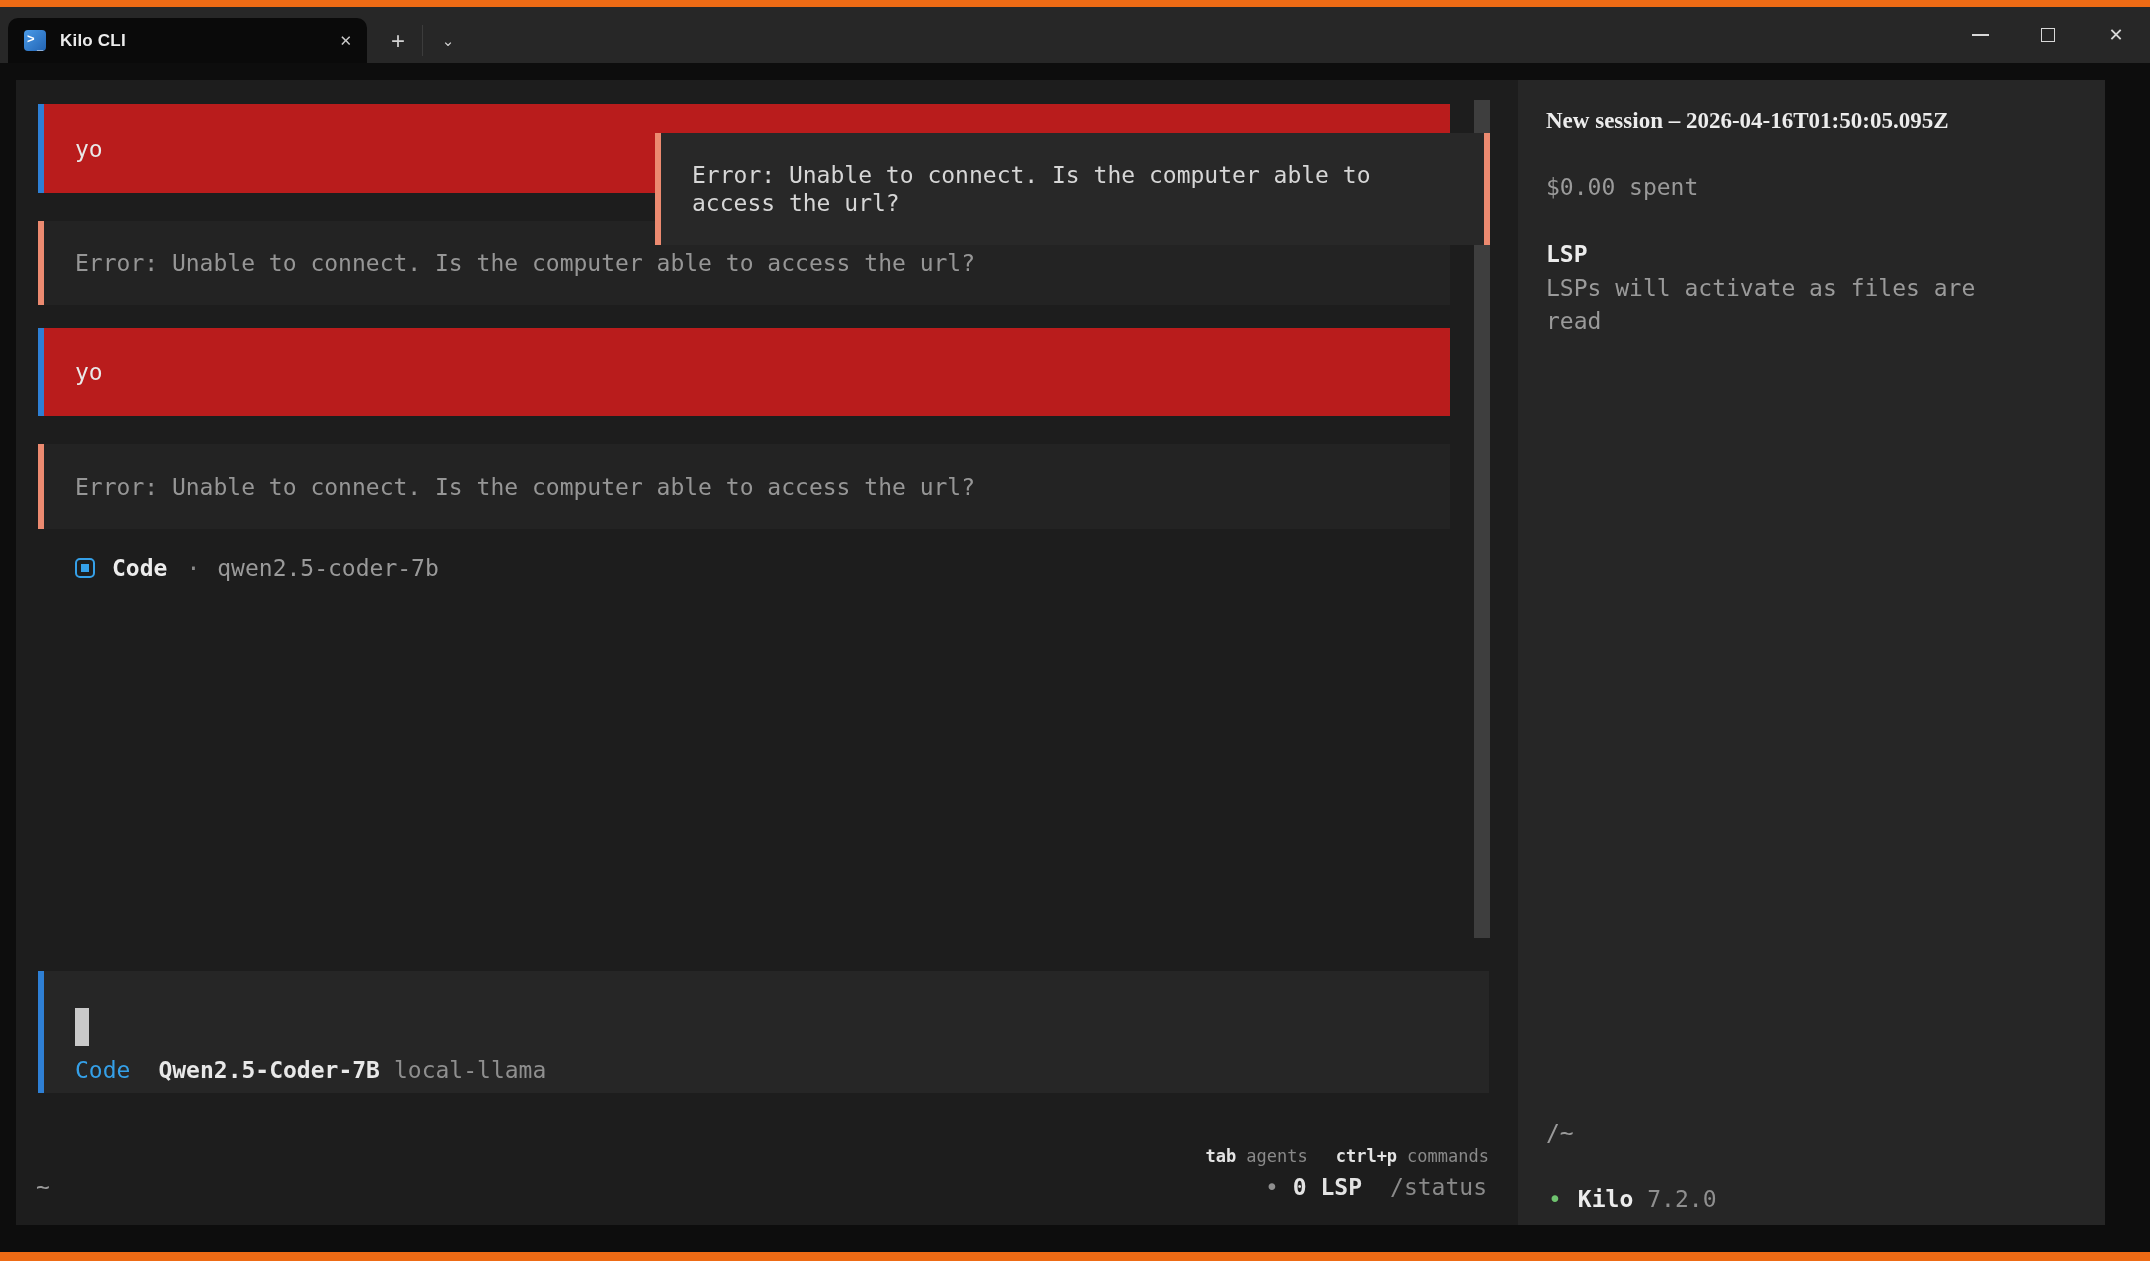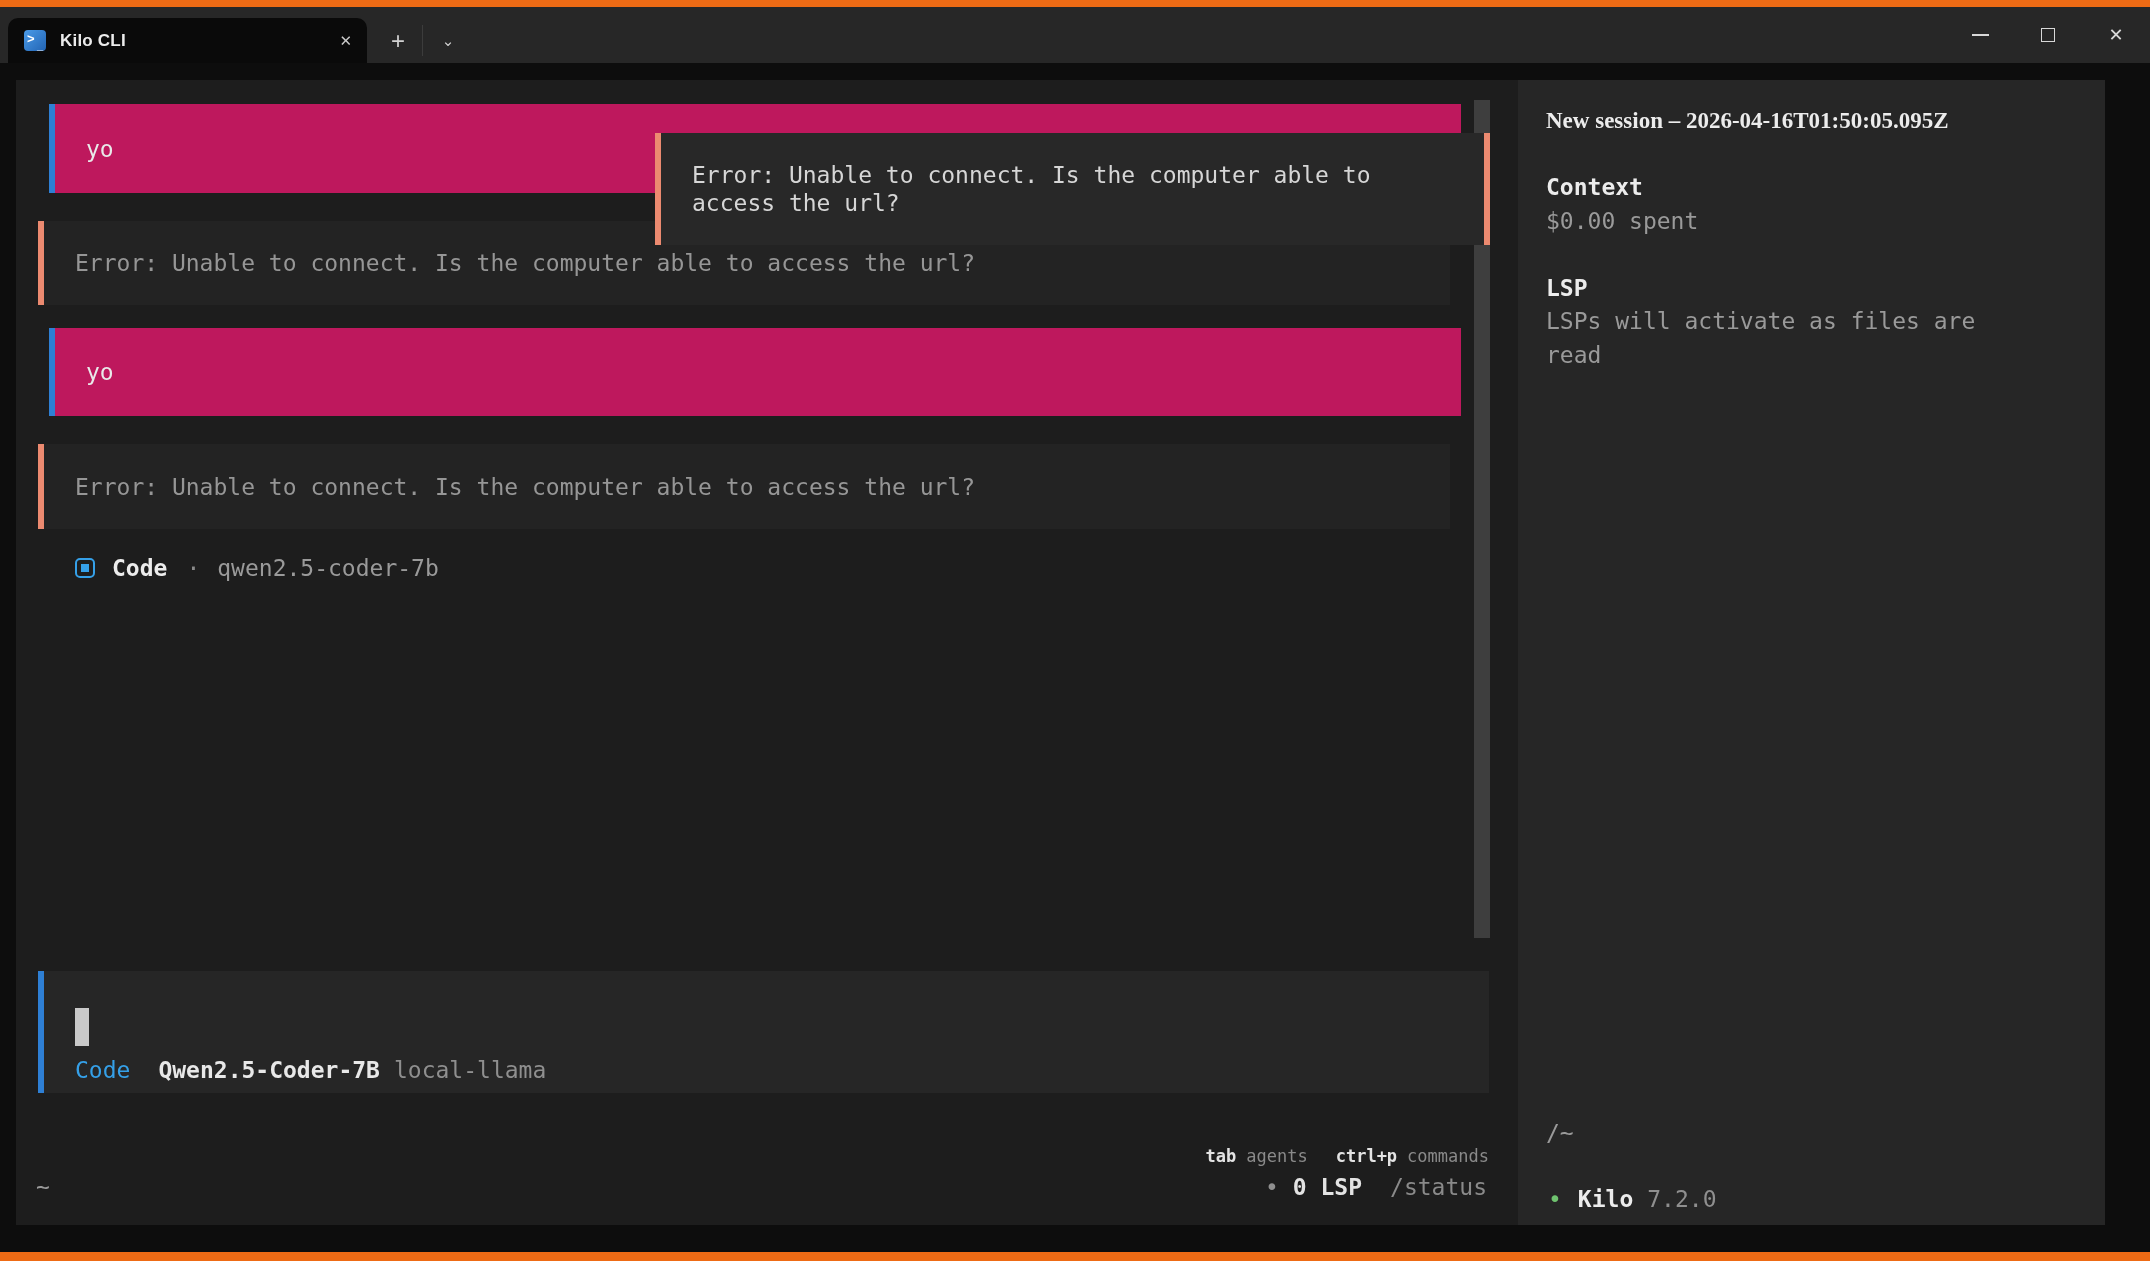--- a/index.html
+++ b/index.html
@@ -34,21 +34,21 @@
   .max-glyph { width:14px; height:14px; border:1.5px solid #d8d8d8; }
   .close-glyph { color:#d8d8d8; font-size:18px; }
 
   
   .main-bg { position:absolute; left:16px; top:80px; width:2089px; height:1145px; background:#1d1d1d; }
   .sidebar-bg { position:absolute; left:1518px; top:80px; width:587px; height:1145px; background:#262626; }
 
   
   .msg { position:absolute; display:flex; align-items:center; font-size:23px; }
   .msg .txt { padding-left:31px; }
-  .msg-user { background:#be185d; border-left:6px solid #2e7fd4; color:#e9e9e9;margin-left:11px; }
+  .msg-user { background:#b91c1c; border-left:6px solid #2e7fd4; color:#e9e9e9; }
   .msg-error { background:#232323; border-left:6px solid #ec8a70; color:#969696; }
   .msg1 { left:38px; top:104px;  width:1412px; height:89px; }
   .err1 { left:38px; top:221px;  width:1412px; height:84px; }
   .msg2 { left:38px; top:328px;  width:1412px; height:88px; }
   .err2 { left:38px; top:444px;  width:1412px; height:85px; }
 
   
   .toast { position:absolute; left:655px; top:133px; width:835px; height:112px; background:#282828;
            border-left:6px solid #ec8a70; border-right:6px solid #ec8a70; z-index:5;
            display:flex; align-items:center; }
@@ -178,21 +178,20 @@
 <div class="status-tilde">~</div>
 <div class="lsp-row">
   <span class="bullet">•</span>
   <span class="count">0 LSP</span>
   <span class="cmd">/status</span>
 </div>
 
 <div class="sb-text">
   <div class="sb-title">New session – 2026-04-16T01:50:05.095Z</div>
   <div class="sb-gap"></div>
-  <div class="sb-heading">Context</div>
   <div class="sb-line">$0.00 spent</div>
   <div class="sb-gap"></div>
   <div class="sb-heading">LSP</div>
   <div class="sb-line">LSPs will activate as files are read</div>
 </div>
 <div class="sb-cwd">/~</div>
 <div class="sb-footer">
   <span class="bullet">•</span>
   <span class="app">Kilo</span>
   <span class="ver">7.2.0</span>

